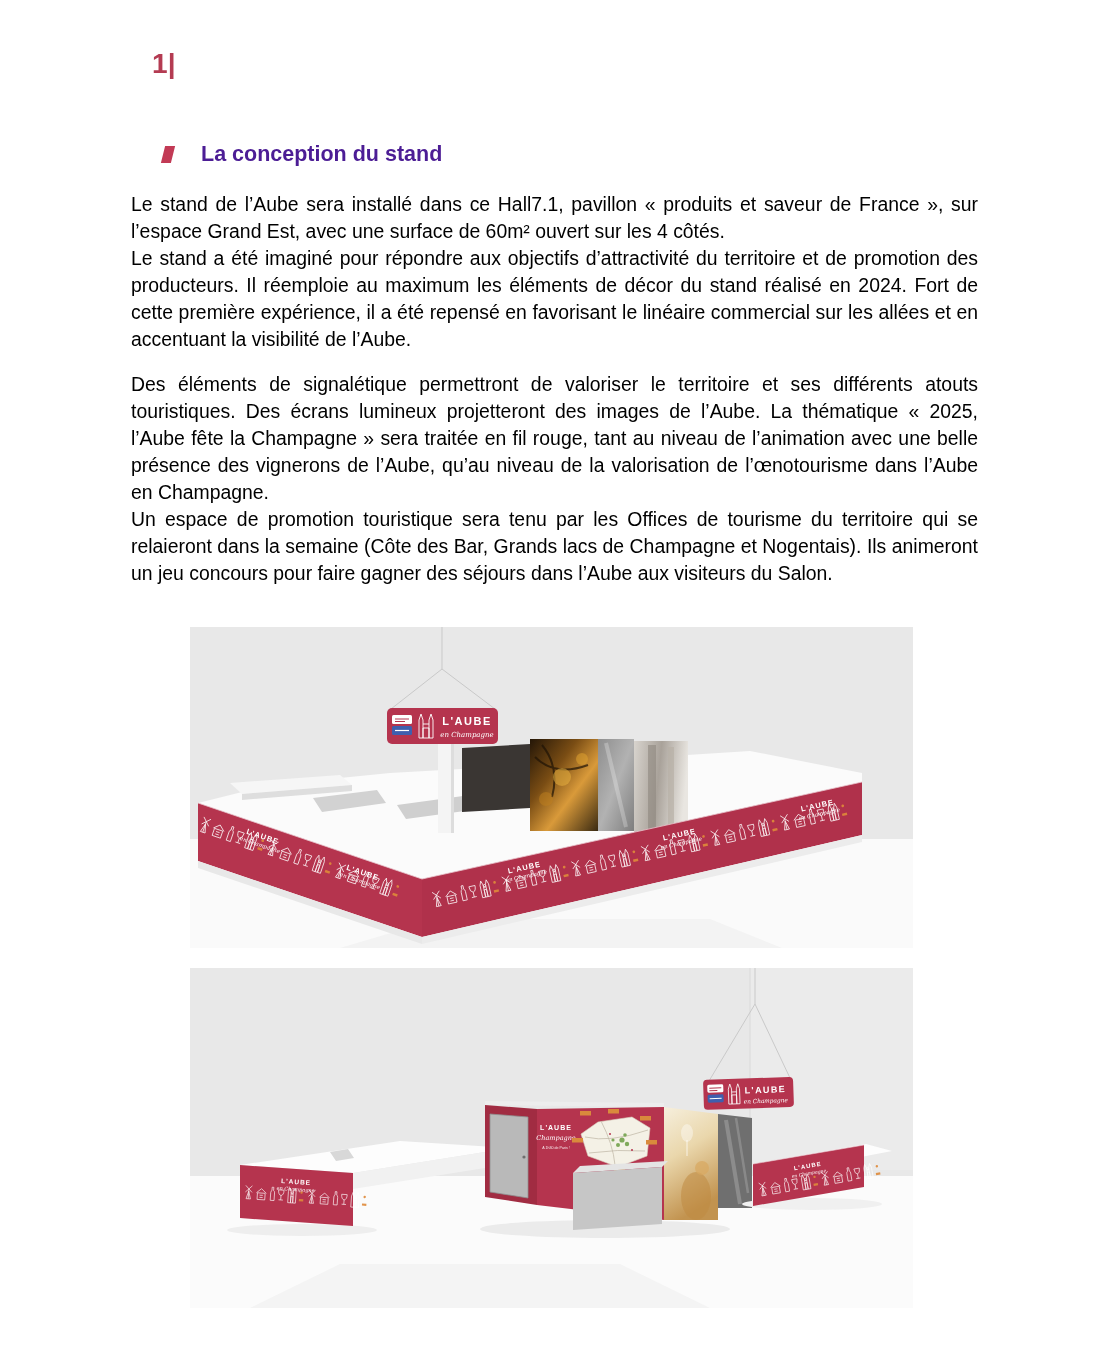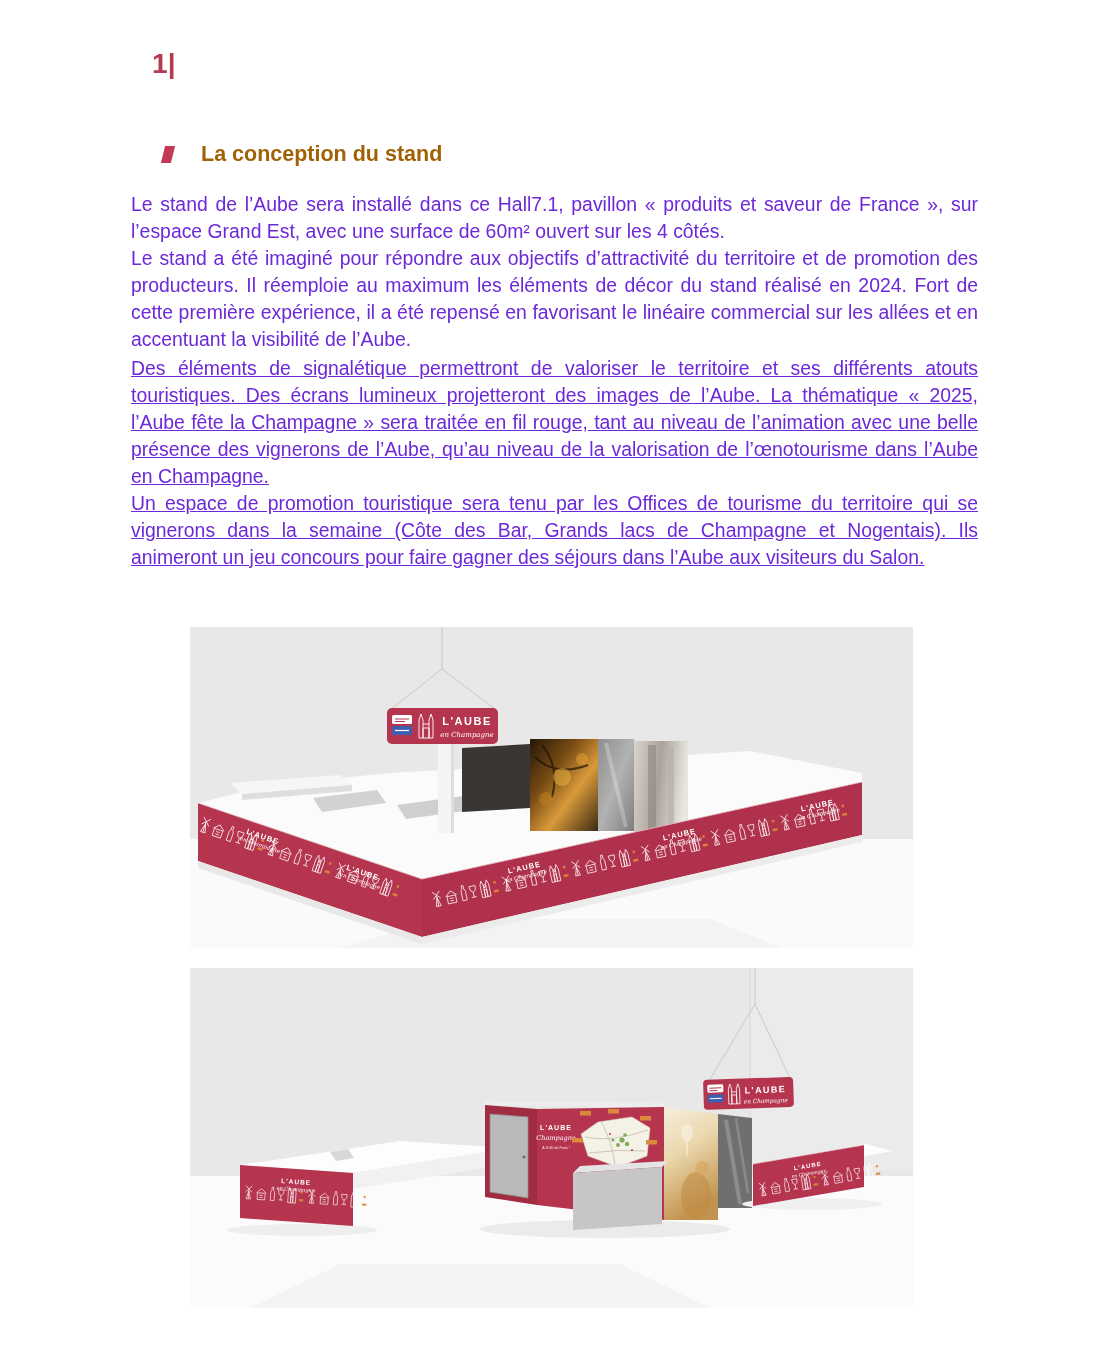--- a/index.html
+++ b/index.html
@@ -11,28 +11,28 @@
     position:absolute;left:152px;top:48px;display:flex;gap:21px;
     font-size:28px;font-weight:bold;color:#B43B52;letter-spacing:.2px;
   }
   .section-head{
     position:absolute;left:163px;top:142px;display:flex;align-items:center;
   }
   .bullet{
     width:10px;height:17px;background:#C23A55;transform:skewX(-14deg);
     margin-right:28px;flex:0 0 auto;
   }
-  .section-title{font-size:21.5px;font-weight:bold;color:#a16207;}
+  .section-title{font-size:21.5px;font-weight:bold;color:#4c1d95;}
   .bodyblock{
     position:absolute;left:131px;width:847px;
-    font-size:19.4px;line-height:27px;text-align:justify;color:#6d28d9;
+    font-size:19.4px;line-height:27px;text-align:justify;color:#000000;
   }
   .bodyblock p{margin:0;}
   #para-block-1{top:191px;}
-  #para-block-2{top:355px;text-decoration:underline;}
+  #para-block-2{top:371px;}
   .render{position:absolute;left:190px;width:723px;}
   #render-1{top:627px;height:321px;}
   #render-2{top:968px;height:340px;}
   svg{display:block;}
   svg text{font-family:"Liberation Sans", sans-serif;fill:#ffffff;}
   svg text.script{font-family:"DejaVu Serif", serif;font-style:italic;}
 </style>
 </head>
 <body>
 
@@ -44,21 +44,21 @@
   <span class="bullet"></span>
   <span class="section-title">La conception du stand</span>
 </div>
 
 <div class="bodyblock" id="para-block-1">
   <p>Le stand de l’Aube sera installé dans ce Hall7.1, pavillon « produits et saveur de France », sur l’espace Grand Est, avec une surface de 60m² ouvert sur les 4 côtés.</p>
   <p>Le stand a été imaginé pour répondre aux objectifs d’attractivité du territoire et de promotion des producteurs. Il réemploie au maximum les éléments de décor du stand réalisé en 2024. Fort de cette première expérience, il a été repensé en favorisant le linéaire commercial sur les allées et en accentuant la visibilité de l’Aube.</p>
 </div>
 <div class="bodyblock" id="para-block-2">
   <p>Des éléments de signalétique permettront de valoriser le territoire et ses différents atouts touristiques. Des écrans lumineux projetteront des images de l’Aube. La thématique « 2025, l’Aube fête la Champagne » sera traitée en fil rouge, tant au niveau de l’animation avec une belle présence des vignerons de l’Aube, qu’au niveau de la valorisation de l’œnotourisme dans l’Aube en Champagne.</p>
-  <p>Un espace de promotion touristique sera tenu par les Offices de tourisme du territoire qui se vignerons dans la semaine (Côte des Bar, Grands lacs de Champagne et Nogentais). Ils animeront un jeu concours pour faire gagner des séjours dans l’Aube aux visiteurs du Salon.</p>
+  <p>Un espace de promotion touristique sera tenu par les Offices de tourisme du territoire qui se relaieront dans la semaine (Côte des Bar, Grands lacs de Champagne et Nogentais). Ils animeront un jeu concours pour faire gagner des séjours dans l’Aube aux visiteurs du Salon.</p>
 </div>
 
 <div class="render" id="render-1">
 <svg viewBox="0 0 723 321" width="723" height="321">
   <defs>
     <g id="doodle-set" stroke="#ffffff" fill="none" stroke-width="1.3" opacity="0.9">
 
       <g>
         <path d="M8,12 L8,30 M2,6 L14,18 M14,6 L2,18 M4,30 L12,30 L8,16 Z"></path>
       </g>

